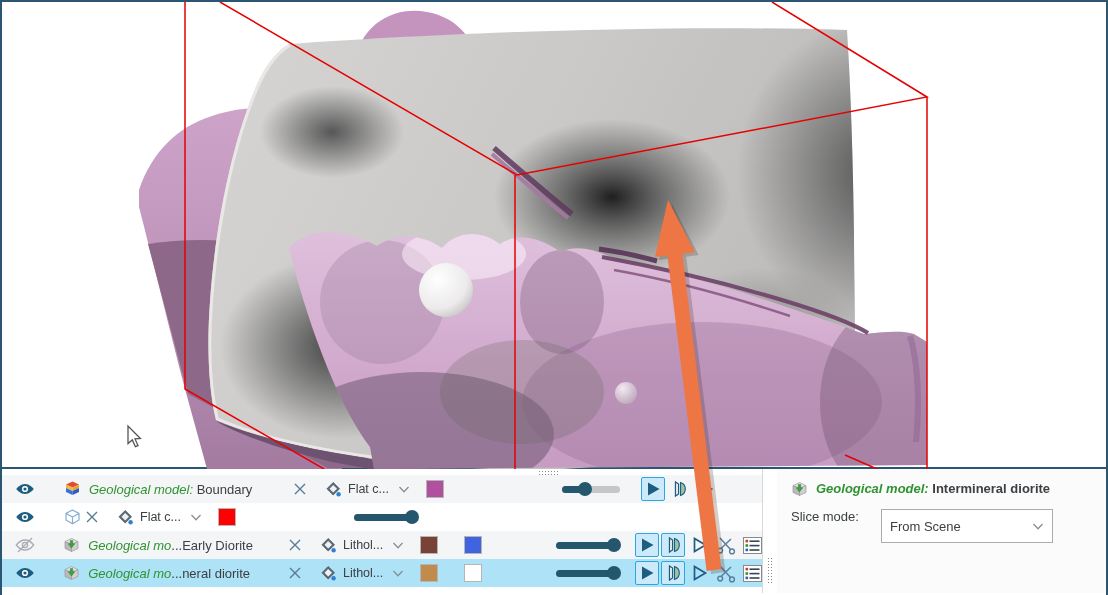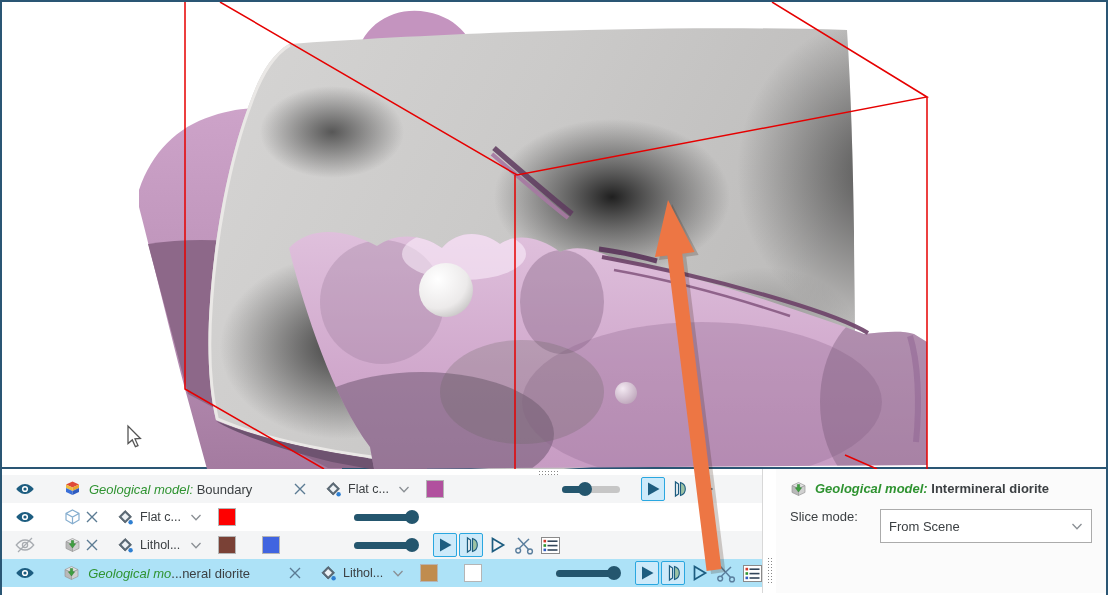--- a/index.html
+++ b/index.html
@@ -37,21 +37,21 @@
   .leg{ width:19px; height:17px; margin-left:7px;}
   .splitter{ width:15px; background:#fff; border-left:1px solid #d8d8d8; position:relative;}
   .v-handle{ position:absolute; top:88px; left:4px; width:5px; height:28px;
         background:radial-gradient(#888 34%, transparent 36%); background-size:3px 3px;}
   .props{ flex:1; background:#fbfbfb; padding:12px 14px 0 14px; }
   .props-header{ display:flex; align-items:flex-start; font-size:13px; font-weight:bold; color:#3c4043;}
   .props-header .type-ic{ margin:0 8px 0 0; }
   .props-header .pfx{ font-weight:bold; }
   .slice-row{ display:flex; align-items:flex-start; margin-top:12px; font-size:13px; color:#3c4043;}
   .slice-label{ width:90px; }
-  .dropdown{ width:212px; height:25px; background:#fff; border:1px solid #ababab;
+  .dropdown{ width:172px; height:25px; background:#fff; border:1px solid #ababab;
         display:flex; align-items:center; justify-content:space-between; padding:16px 8px; font-size:13px;}
   .overlay{ position:absolute; inset:0; pointer-events:none; }
   svg{ display:block; }
 </style>
 </head>
 <body>
 
 <svg width="0" height="0" style="position:absolute">
   <defs>
     <symbol id="i-eye" viewBox="0 0 22 18">
@@ -304,20 +304,21 @@
 
       <div class="row stripe">
         <span class="cell-eye">
             <svg class="ic" width="22" height="18">
               <use href="#i-eye-off"></use>
             </svg>
           </span>
         <svg class="type-ic">
             <use href="#i-gmcube"></use>
           </svg>
+        <span class="nm-wrap"><span class="pfx">Geological mo</span><span>...</span><span>Early Diorite</span></span>
         <svg class="xbtn">
             <use href="#i-x"></use>
           </svg>
         <svg class="bucket">
             <use href="#i-bucket"></use>
           </svg>
         <span class="mode">Lithol...</span>
         <svg class="chev">
             <use href="#i-chev"></use>
           </svg>

